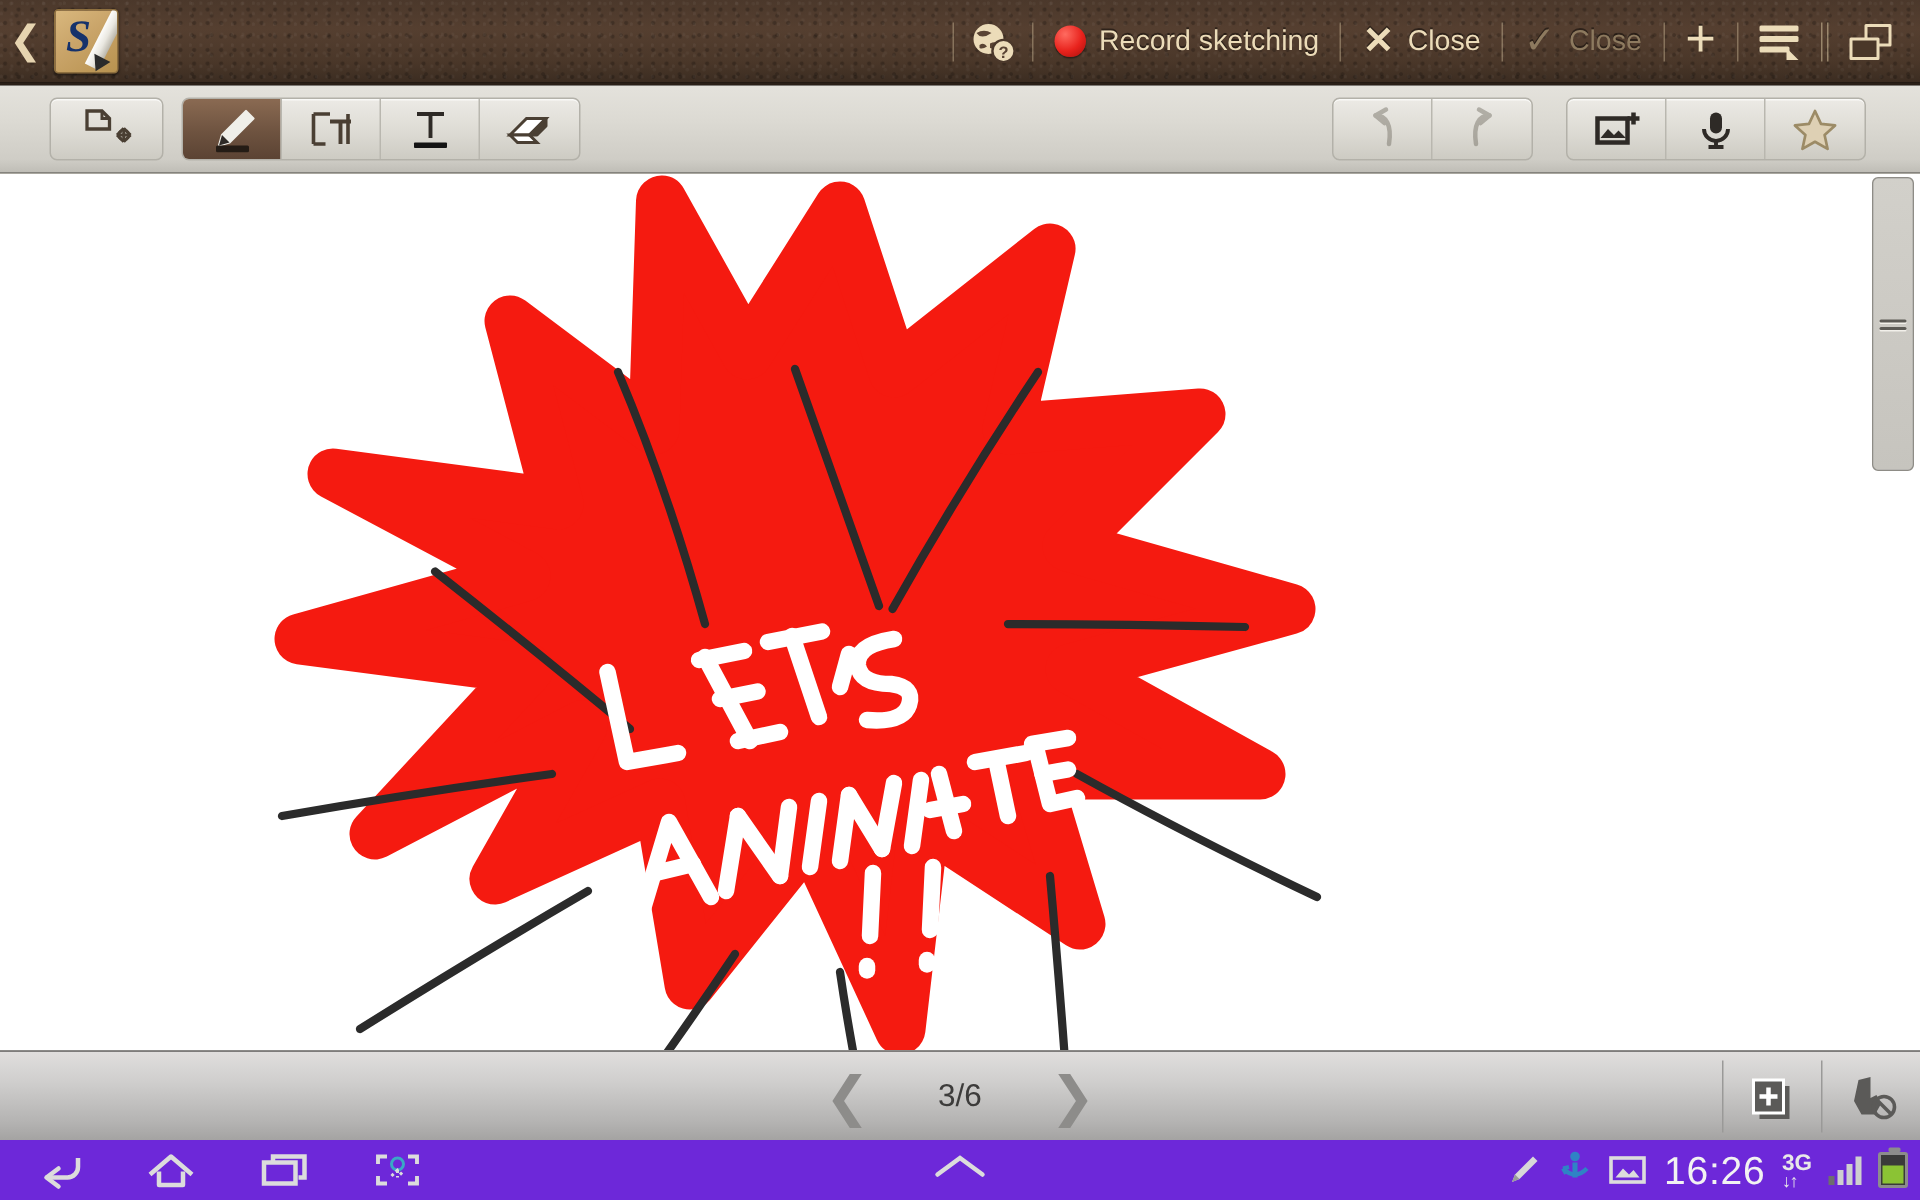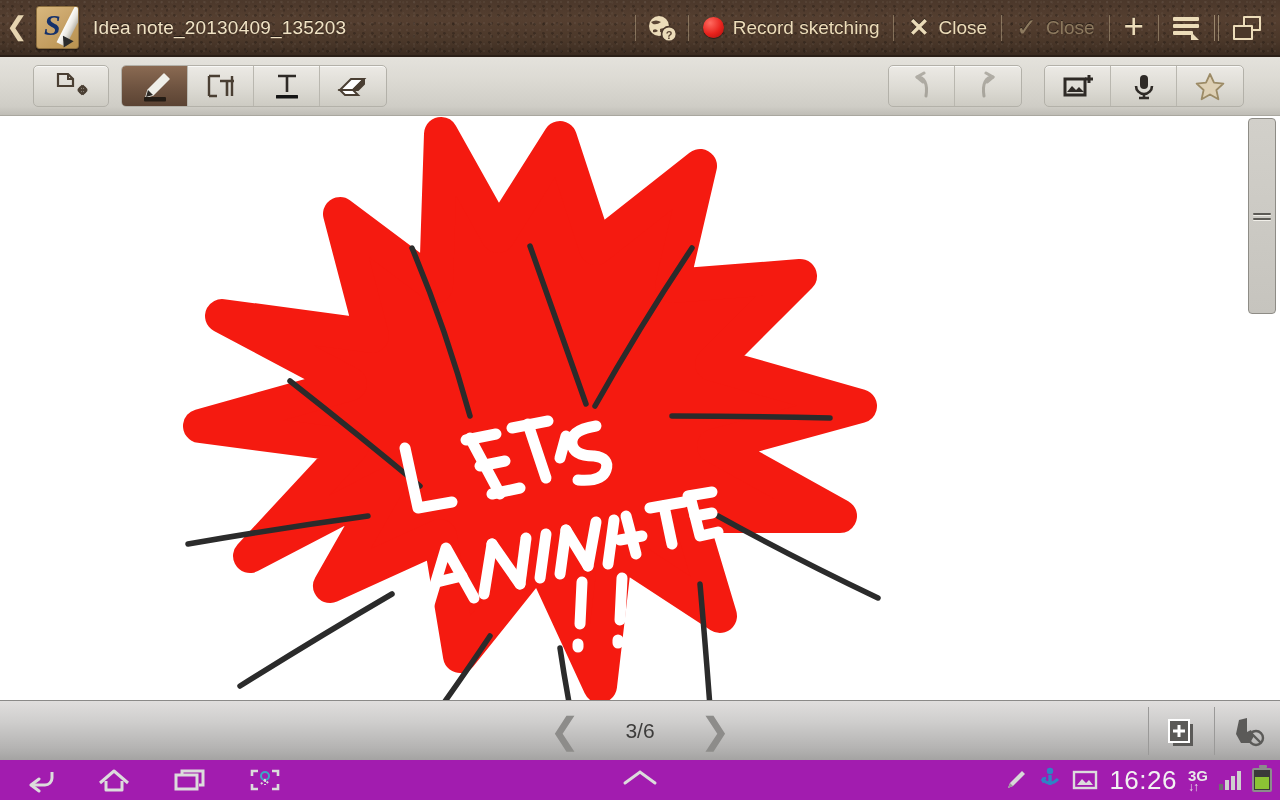--- a/index.html
+++ b/index.html
@@ -143,21 +143,21 @@
               font-family:"Liberation Sans",sans-serif; font-weight:300; }
   .pg-label { font-size:21px; color:#3d3c3b; min-width:52px; text-align:center; }
   .bb-right { position:absolute; right:0; top:0; height:60px; display:flex; align-items:center; }
   .bb-btn { width:65px; height:60px; display:flex; align-items:center; justify-content:center;
             cursor:pointer; }
   .bb-div { width:1px; height:48px; background:#9a9998; }
 
   
   .sysnav {
     position:absolute; left:0; top:760px; width:1280px; height:40px;
-    background:#a21caf; display:flex; align-items:center;text-decoration:underline;
+    background:#6d28d9; display:flex; align-items:center;text-decoration:underline;
   }
   .nav-left { display:flex; align-items:center; gap:40px; margin-left:22px; }
   .nav-mid  { position:absolute; left:50%; transform:translateX(-50%); }
   .nav-right{ position:absolute; right:8px; display:flex; align-items:center; gap:11px; }
   .clock { color:#f2f2f2; font-size:26px; letter-spacing:.5px; }
   .net3g { color:#e8e8e8; font-size:15px; font-weight:bold; line-height:1; text-align:left;}
   .net3g .ar { font-size:12px; letter-spacing:-1px; display:block; margin-top:-2px;}
   .bars { display:flex; align-items:flex-end; gap:2px; height:20px; }
   .bars i { width:4px; background:#6e6e6e; }
   .bars i.on { background:#cfcfcf; }
@@ -173,21 +173,20 @@
 
   <div class="titlebar">
     <div class="tb-back">❮</div>
 
     <div class="snote-icon">
       <span class="s">S</span>
       <span class="pen"></span>
       <span class="nib"></span>
     </div>
 
-    <div class="doc-title">Idea note_20130409_135203</div>
 
     <div class="tb-right">
       <div class="tb-sep"></div>
 
       <div class="globe-help">
         <svg width="30" height="28" viewBox="0 0 30 28">
           <circle cx="12" cy="12" r="10" fill="#ecdcb9"></circle>
           <path d="M4 8 Q9 5 14 8 Q10 11 6 10 Z M13 15 Q17 13 20 16 Q16 19 13 18 Z M6 16 Q9 14 11 17 Q8 19 6 18 Z" fill="#5a4434"></path>
           <circle cx="22" cy="20" r="7.4" fill="#ecdcb9" stroke="#4b382b" stroke-width="1.6"></circle>
           <text x="22" y="24.5" font-size="11" font-family="Liberation Sans, sans-serif" font-weight="bold" text-anchor="middle" fill="#5a4434">?</text>

